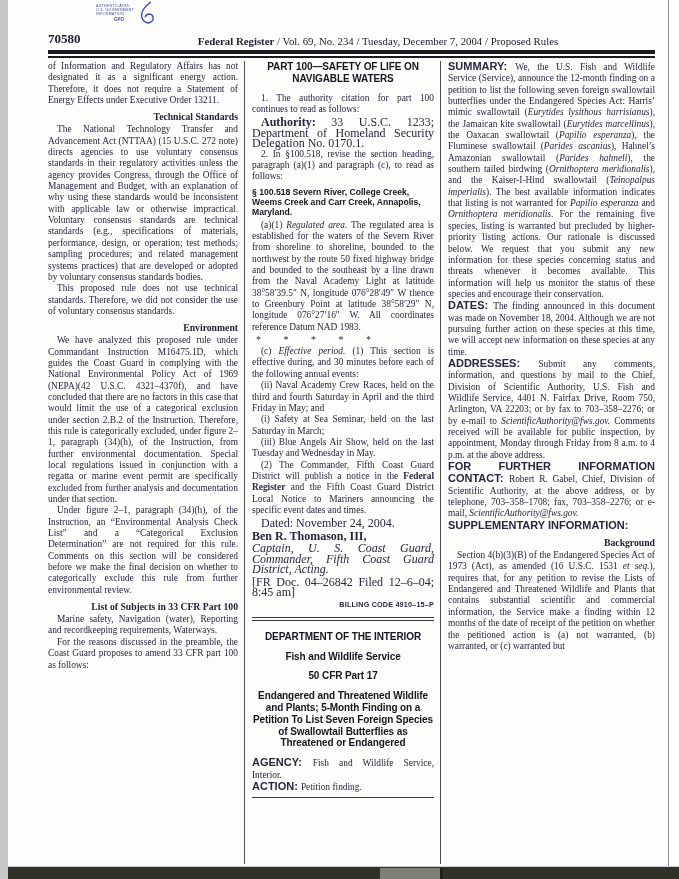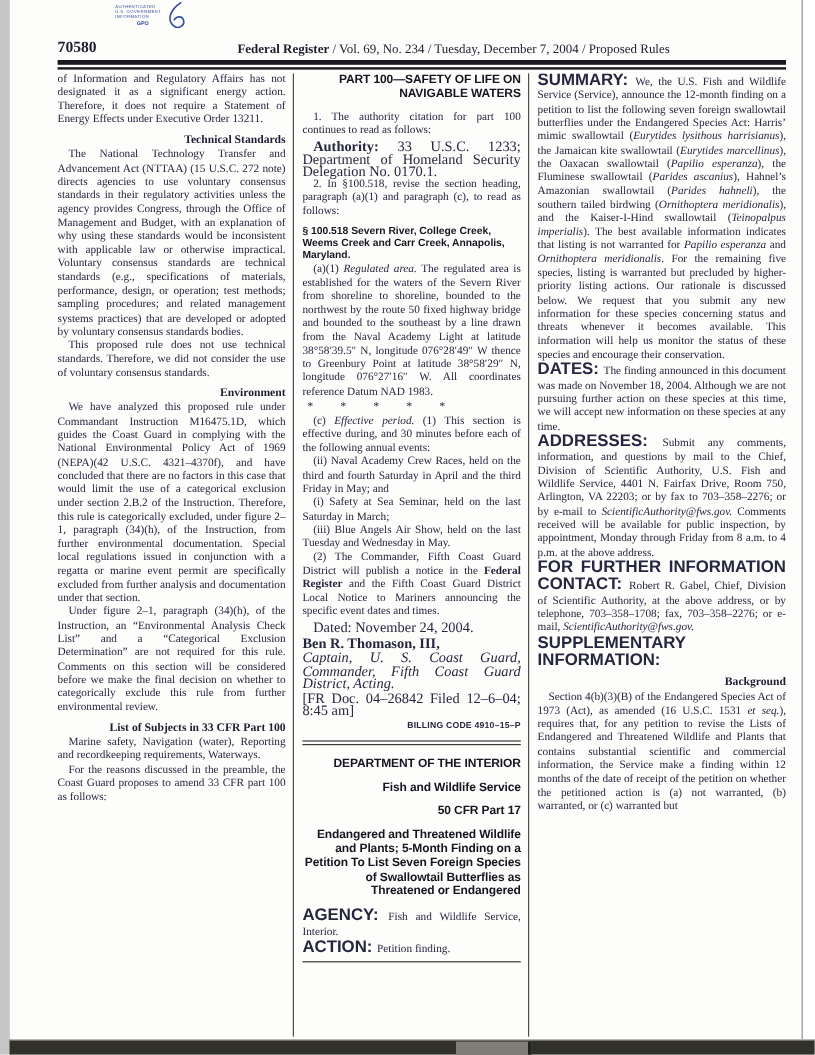--- a/index.html
+++ b/index.html
@@ -25,31 +25,31 @@
   .c1,.c2{width:196px;flex:0 0 196px;padding-right:6px;}
   .c3{flex:1 1 auto;}
   .col + .col{border-left:1px solid #4c4c4c;padding-left:7px;}
   
   .blk{margin:0;color:#262640;text-align:right;}
   .p{font-size:9.4px;line-height:11.35px;text-align:justify;}
   .ind{text-indent:9px;}
   .pn{font-size:12px;line-height:10.5px;text-align:justify;margin-top:2px;}
   .hs{font-size:9.7px;font-weight:bold;margin:5px 0 2px;color:#1e1e32;}
   .ha{font-family:"Liberation Sans",sans-serif;font-size:10px;line-height:11.8px;font-weight:bold;
-      color:#15151f;margin:8px 0;letter-spacing:-.1px;text-align:right;}
+      color:#15151f;margin:8px 0;letter-spacing:-.1px;text-align:center;}
   .col > .blk:first-child{margin-top:0;}
   .hb{font-family:"Liberation Sans",sans-serif;font-size:8.6px;line-height:10.3px;font-weight:bold;
       color:#15151f;margin:4px 0 2px;text-align:left;}
   .stars{font-size:10px;margin:1px 0 1px 4px;word-spacing:20px;text-align:left;}
   .billing{font-family:"Liberation Sans",sans-serif;font-size:7.2px;font-weight:bold;letter-spacing:.2px;margin:2px 0 6px;}
   .rule2{height:2px;border-top:1px solid #3a3a3a;border-bottom:1px solid #3a3a3a;margin:8px 0 10px;}
   .rule1{border-top:1px solid #3a3a3a;margin:4px 0 0;}
   .s-b{font-weight:bold;}
   .s-i{font-style:italic;}
-  .s-ls{font-family:"Liberation Sans",sans-serif;font-weight:bold;font-size:14px;}
+  .s-ls{font-family:"Liberation Sans",sans-serif;font-weight:bold;font-size:11px;}
   
   #hscroll{position:absolute;left:8px;right:0;bottom:0;height:13px;background:#31312a;border-top:1px solid #cfcfcf;box-sizing:border-box;}
   #hthumb{position:absolute;left:372px;top:1px;width:60px;height:12px;background:#7e7e76;border-right:3px solid #22221d;}
 </style>
 </head>
 <body>
 
 <div id="stage">
   <div id="left-strip"></div>
 

